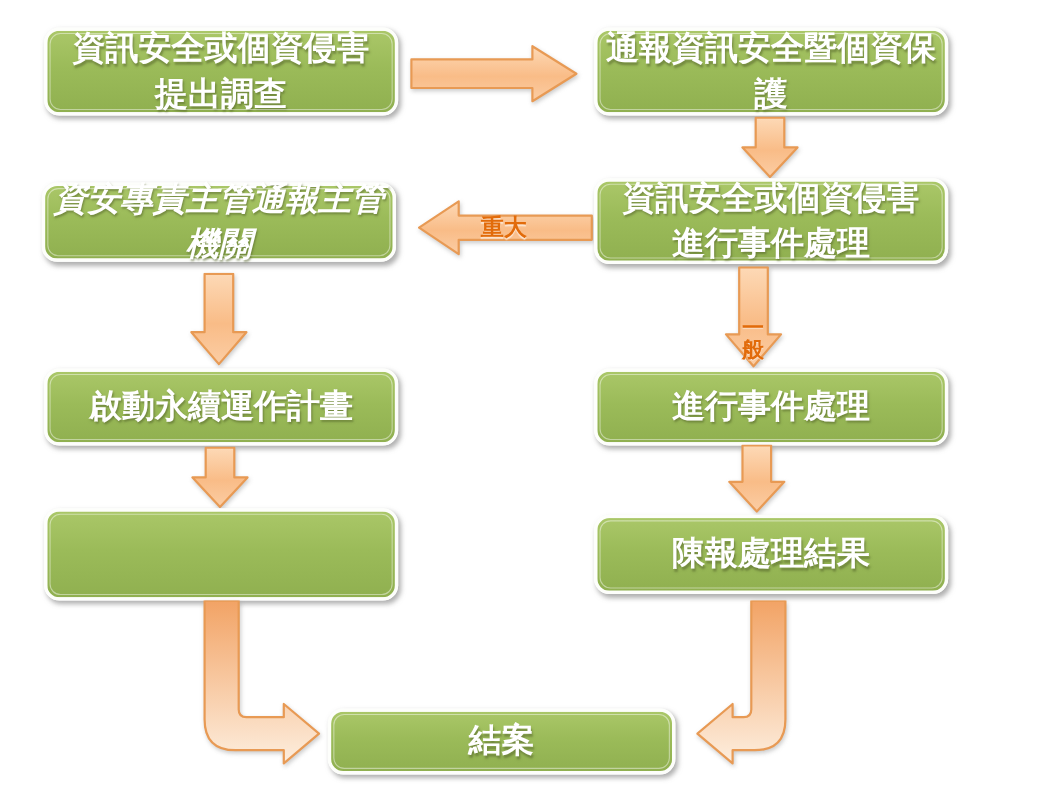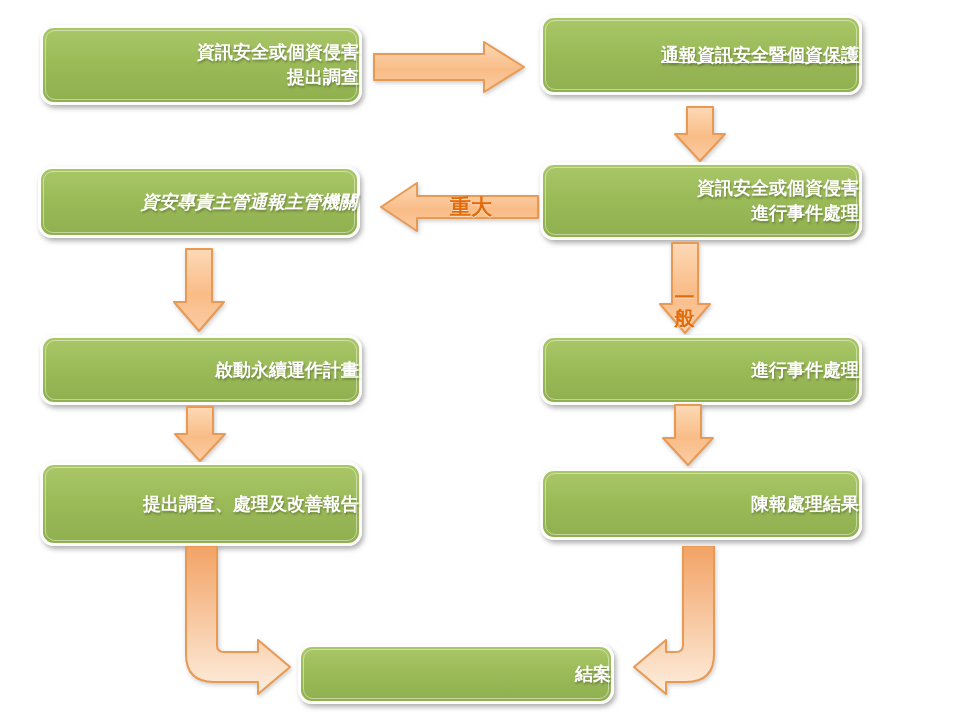--- a/index.html
+++ b/index.html
@@ -16,25 +16,25 @@
     overflow: hidden;
   }
   .node {
     position: absolute;
     background: linear-gradient(180deg, #aac768 0%, #9bbb59 45%, #90b050 100%);
     border: 3px solid #fdfefb;
     border-radius: 14px;
     box-shadow: 2px 3px 5px rgba(110,110,110,0.55);
     color: #ffffff;
     font-weight: bold;
-    font-size: 18px;
+    font-size: 30px;
     line-height: 1.38;
     display: flex;
     flex-direction: column;
-    align-items: flex-end;
+    align-items: center;
     justify-content: center;
     text-align: center;
     text-shadow: 1px 2px 2px rgba(80,95,40,0.55);
     box-sizing: border-box;
   }
   .node::after {
     content: "";
     position: absolute;
     inset: 2px;
     border: 1px solid rgba(255,255,255,0.45);
@@ -82,36 +82,36 @@
 
   <div class="node" style="left:40px; top:25px; width:322px; height:80px;">
     <div>資訊安全或個資侵害</div>
     <div>提出調查</div>
   </div>
 
   <svg class="arrow" style="left:372px; top:40px;" width="156" height="54" viewBox="0 0 156 54">
     <polygon points="2,14 112,14 112,2 152,27 112,52 112,40 2,40" fill="url(#gradArrow)" stroke="#e89a54" stroke-width="2" stroke-linejoin="round"></polygon>
   </svg>
 
-  <div class="node" style="left:540px; top:15px; width:322px; height:80px;text-decoration:underline;">
+  <div class="node" style="left:540px; top:25px; width:322px; height:80px;">
     <div>通報資訊安全暨個資保護</div>
   </div>
 
   <svg class="arrow" style="left:672px; top:106px;" width="56" height="58" viewBox="0 0 56 58">
     <polygon points="15,1 41,1 41,28 53,28 28,55 3,28 15,28" fill="url(#gradArrow)" stroke="#e89a54" stroke-width="2" stroke-linejoin="round"></polygon>
   </svg>
 
   <div class="node" style="left:38px; top:166px; width:322px; height:72px;font-style:italic;">
     <div>資安專責主管通報主管機關</div>
   </div>
 
   <svg class="arrow" style="left:377px; top:180px;" width="163" height="54" viewBox="0 0 163 54">
     <polygon points="161,16 40,16 40,3 4,27 40,51 40,38 161,38" fill="url(#gradArrow)" stroke="#e89a54" stroke-width="2" stroke-linejoin="round"></polygon>
   </svg>
-  <div class="branch-label" style="left:428px; top:193px; width:86px;">重大</div>
+  <div class="branch-label" style="left:415px; top:193px; width:86px;">重大</div>
 
   <div class="node" style="left:540px; top:162px; width:322px; height:78px;">
     <div>資訊安全或個資侵害</div>
     <div>進行事件處理</div>
   </div>
 
   <svg class="arrow" style="left:171px; top:248px;" width="56" height="86" viewBox="0 0 56 86">
     <polygon points="15,1 41,1 41,54 53,54 28,83 3,54 15,54" fill="url(#gradArrow)" stroke="#e89a54" stroke-width="2" stroke-linejoin="round"></polygon>
   </svg>
 
@@ -130,21 +130,20 @@
 
   <svg class="arrow" style="left:172px; top:406px;" width="56" height="58" viewBox="0 0 56 58">
     <polygon points="15,1 41,1 41,28 53,28 28,55 3,28 15,28" fill="url(#gradArrow)" stroke="#e89a54" stroke-width="2" stroke-linejoin="round"></polygon>
   </svg>
 
   <svg class="arrow" style="left:660px; top:404px;" width="56" height="64" viewBox="0 0 56 64">
     <polygon points="15,1 41,1 41,34 53,34 28,61 3,34 15,34" fill="url(#gradArrow)" stroke="#e89a54" stroke-width="2" stroke-linejoin="round"></polygon>
   </svg>
 
   <div class="node" style="left:40px; top:462px; width:322px; height:84px;">
-    <div>提出調查、處理及改善報告</div>
   </div>
 
   <div class="node" style="left:540px; top:468px; width:322px; height:72px;">
     <div>陳報處理結果</div>
   </div>
 
   <svg class="arrow" style="left:180px; top:546px;" width="114" height="152" viewBox="0 0 114 152">
     <path d="M 6,0 L 6,108 Q 6,136 34,136 L 78,136 L 78,148 L 110,121 L 78,94 L 78,106 L 44,106 Q 37,106 37,99 L 37,0 Z" fill="url(#gradBend)" stroke="#e89a54" stroke-width="2" stroke-linejoin="round"></path>
   </svg>
 

